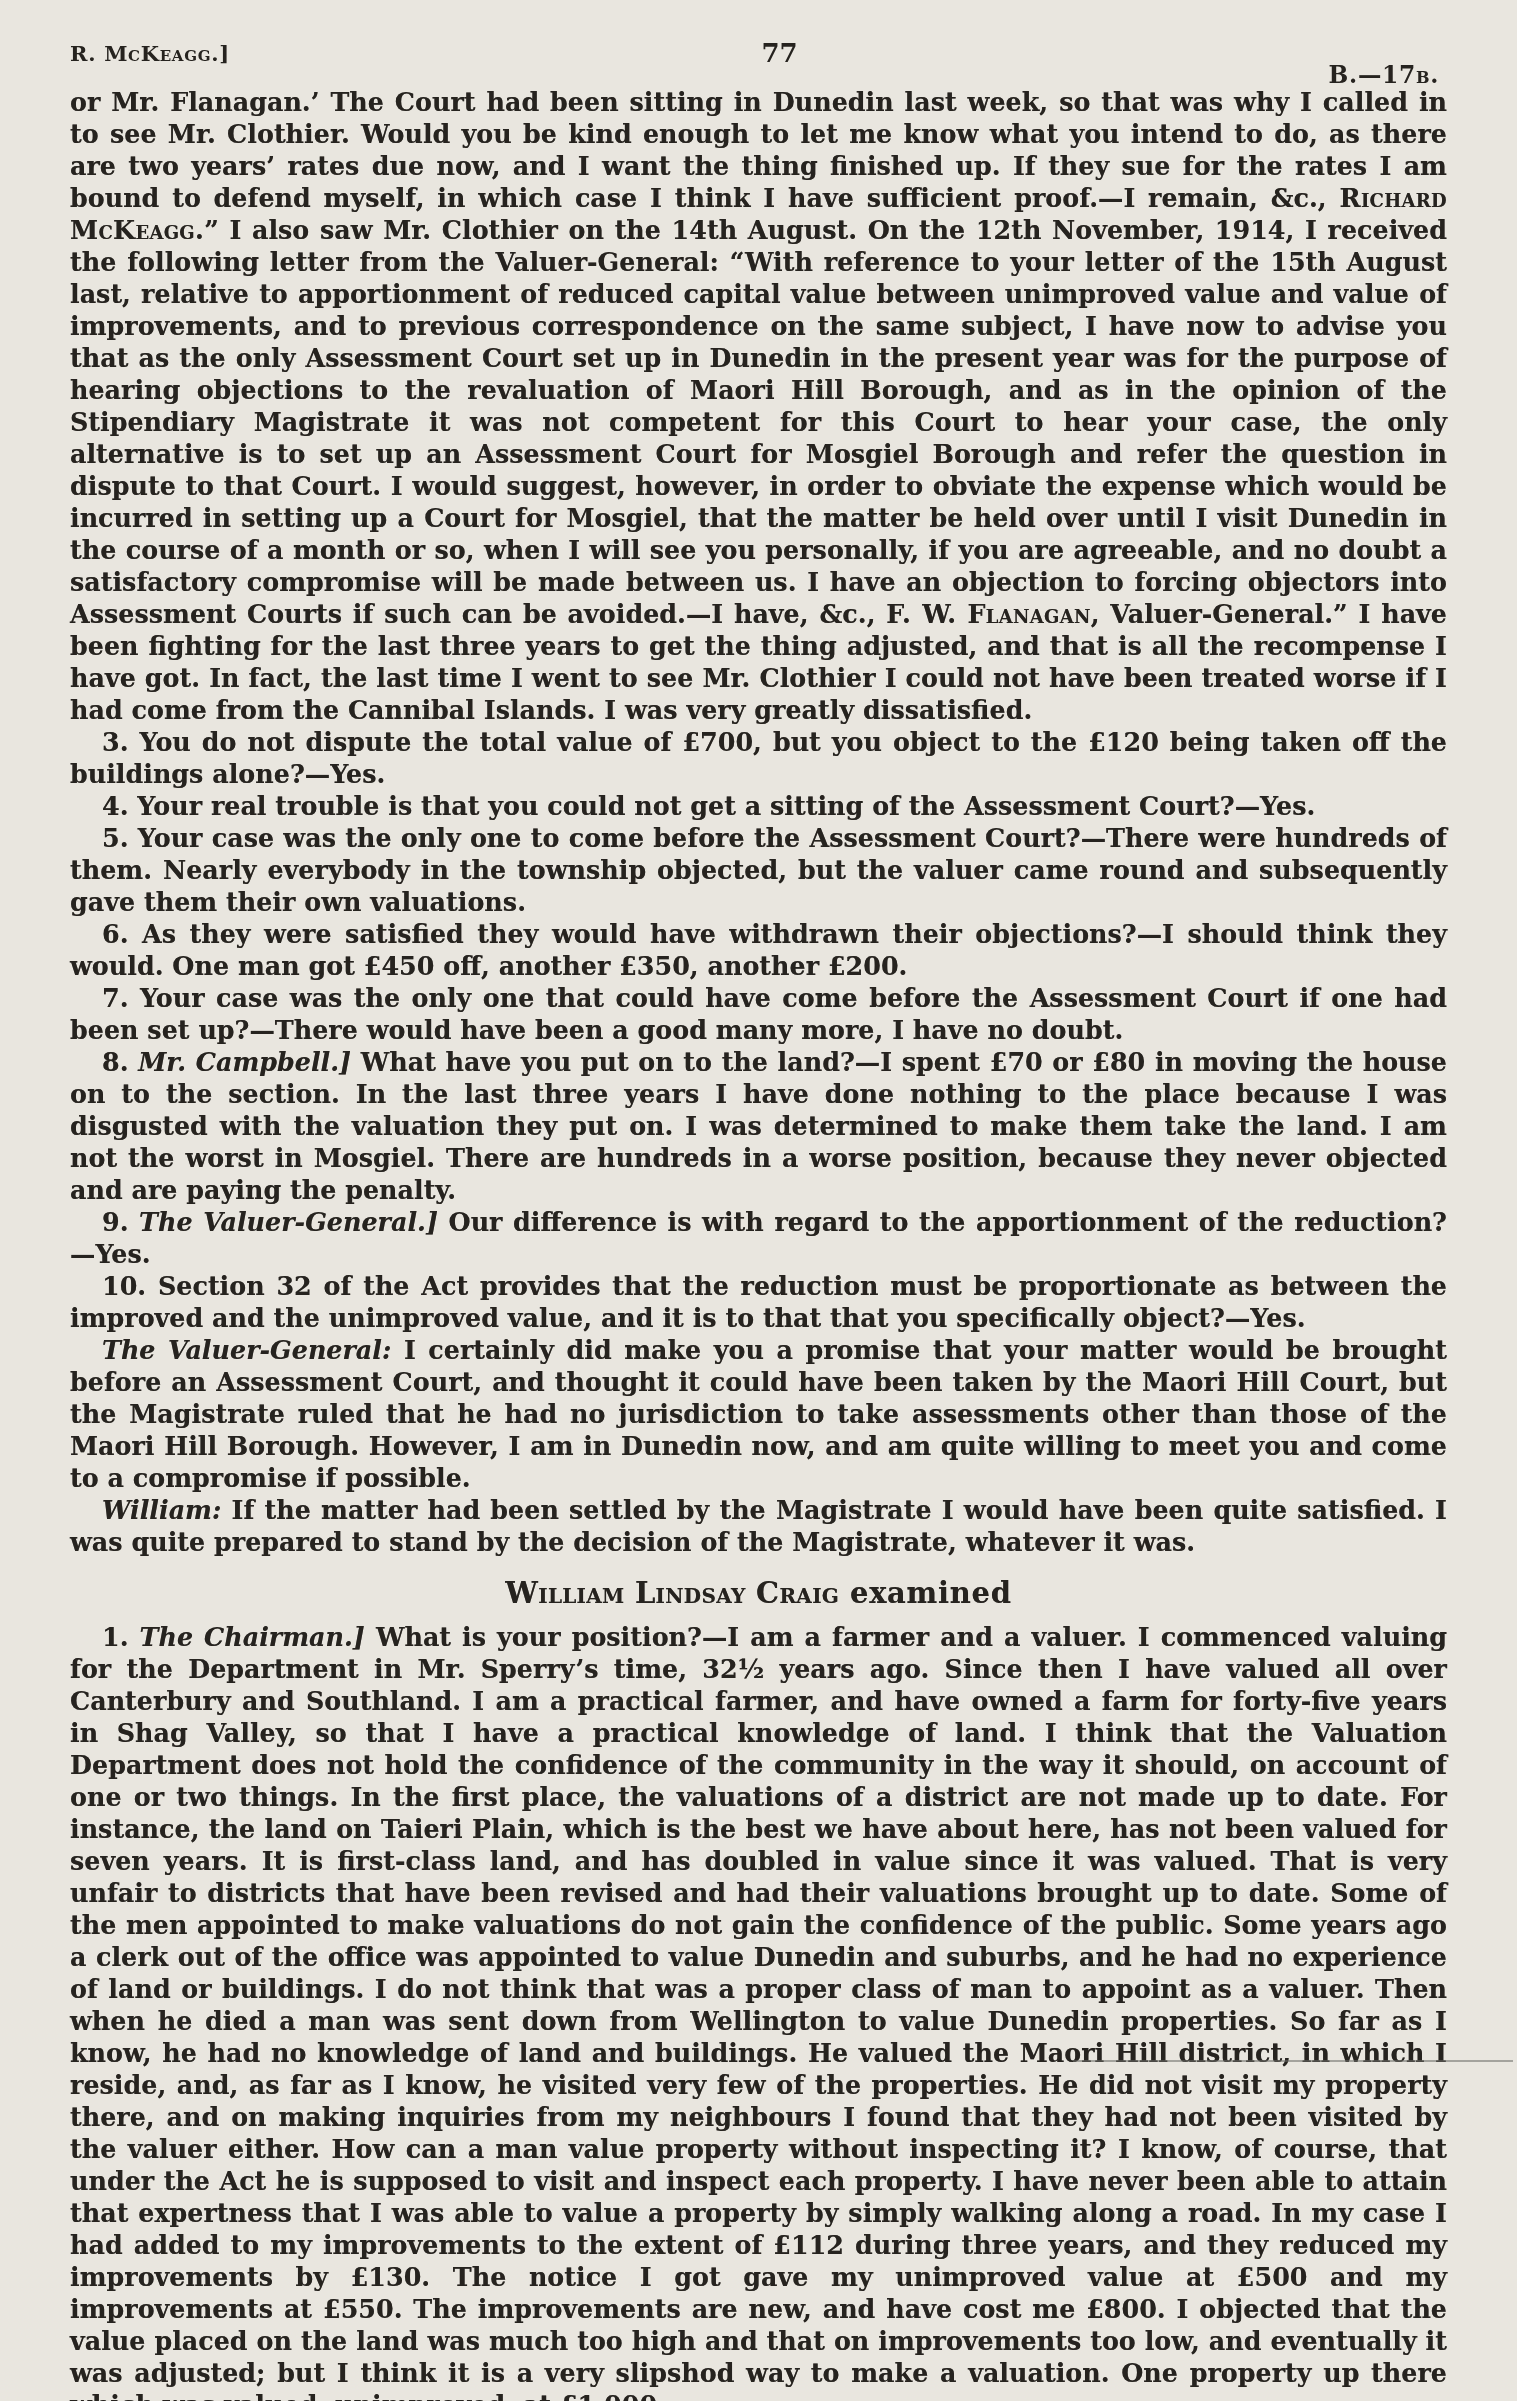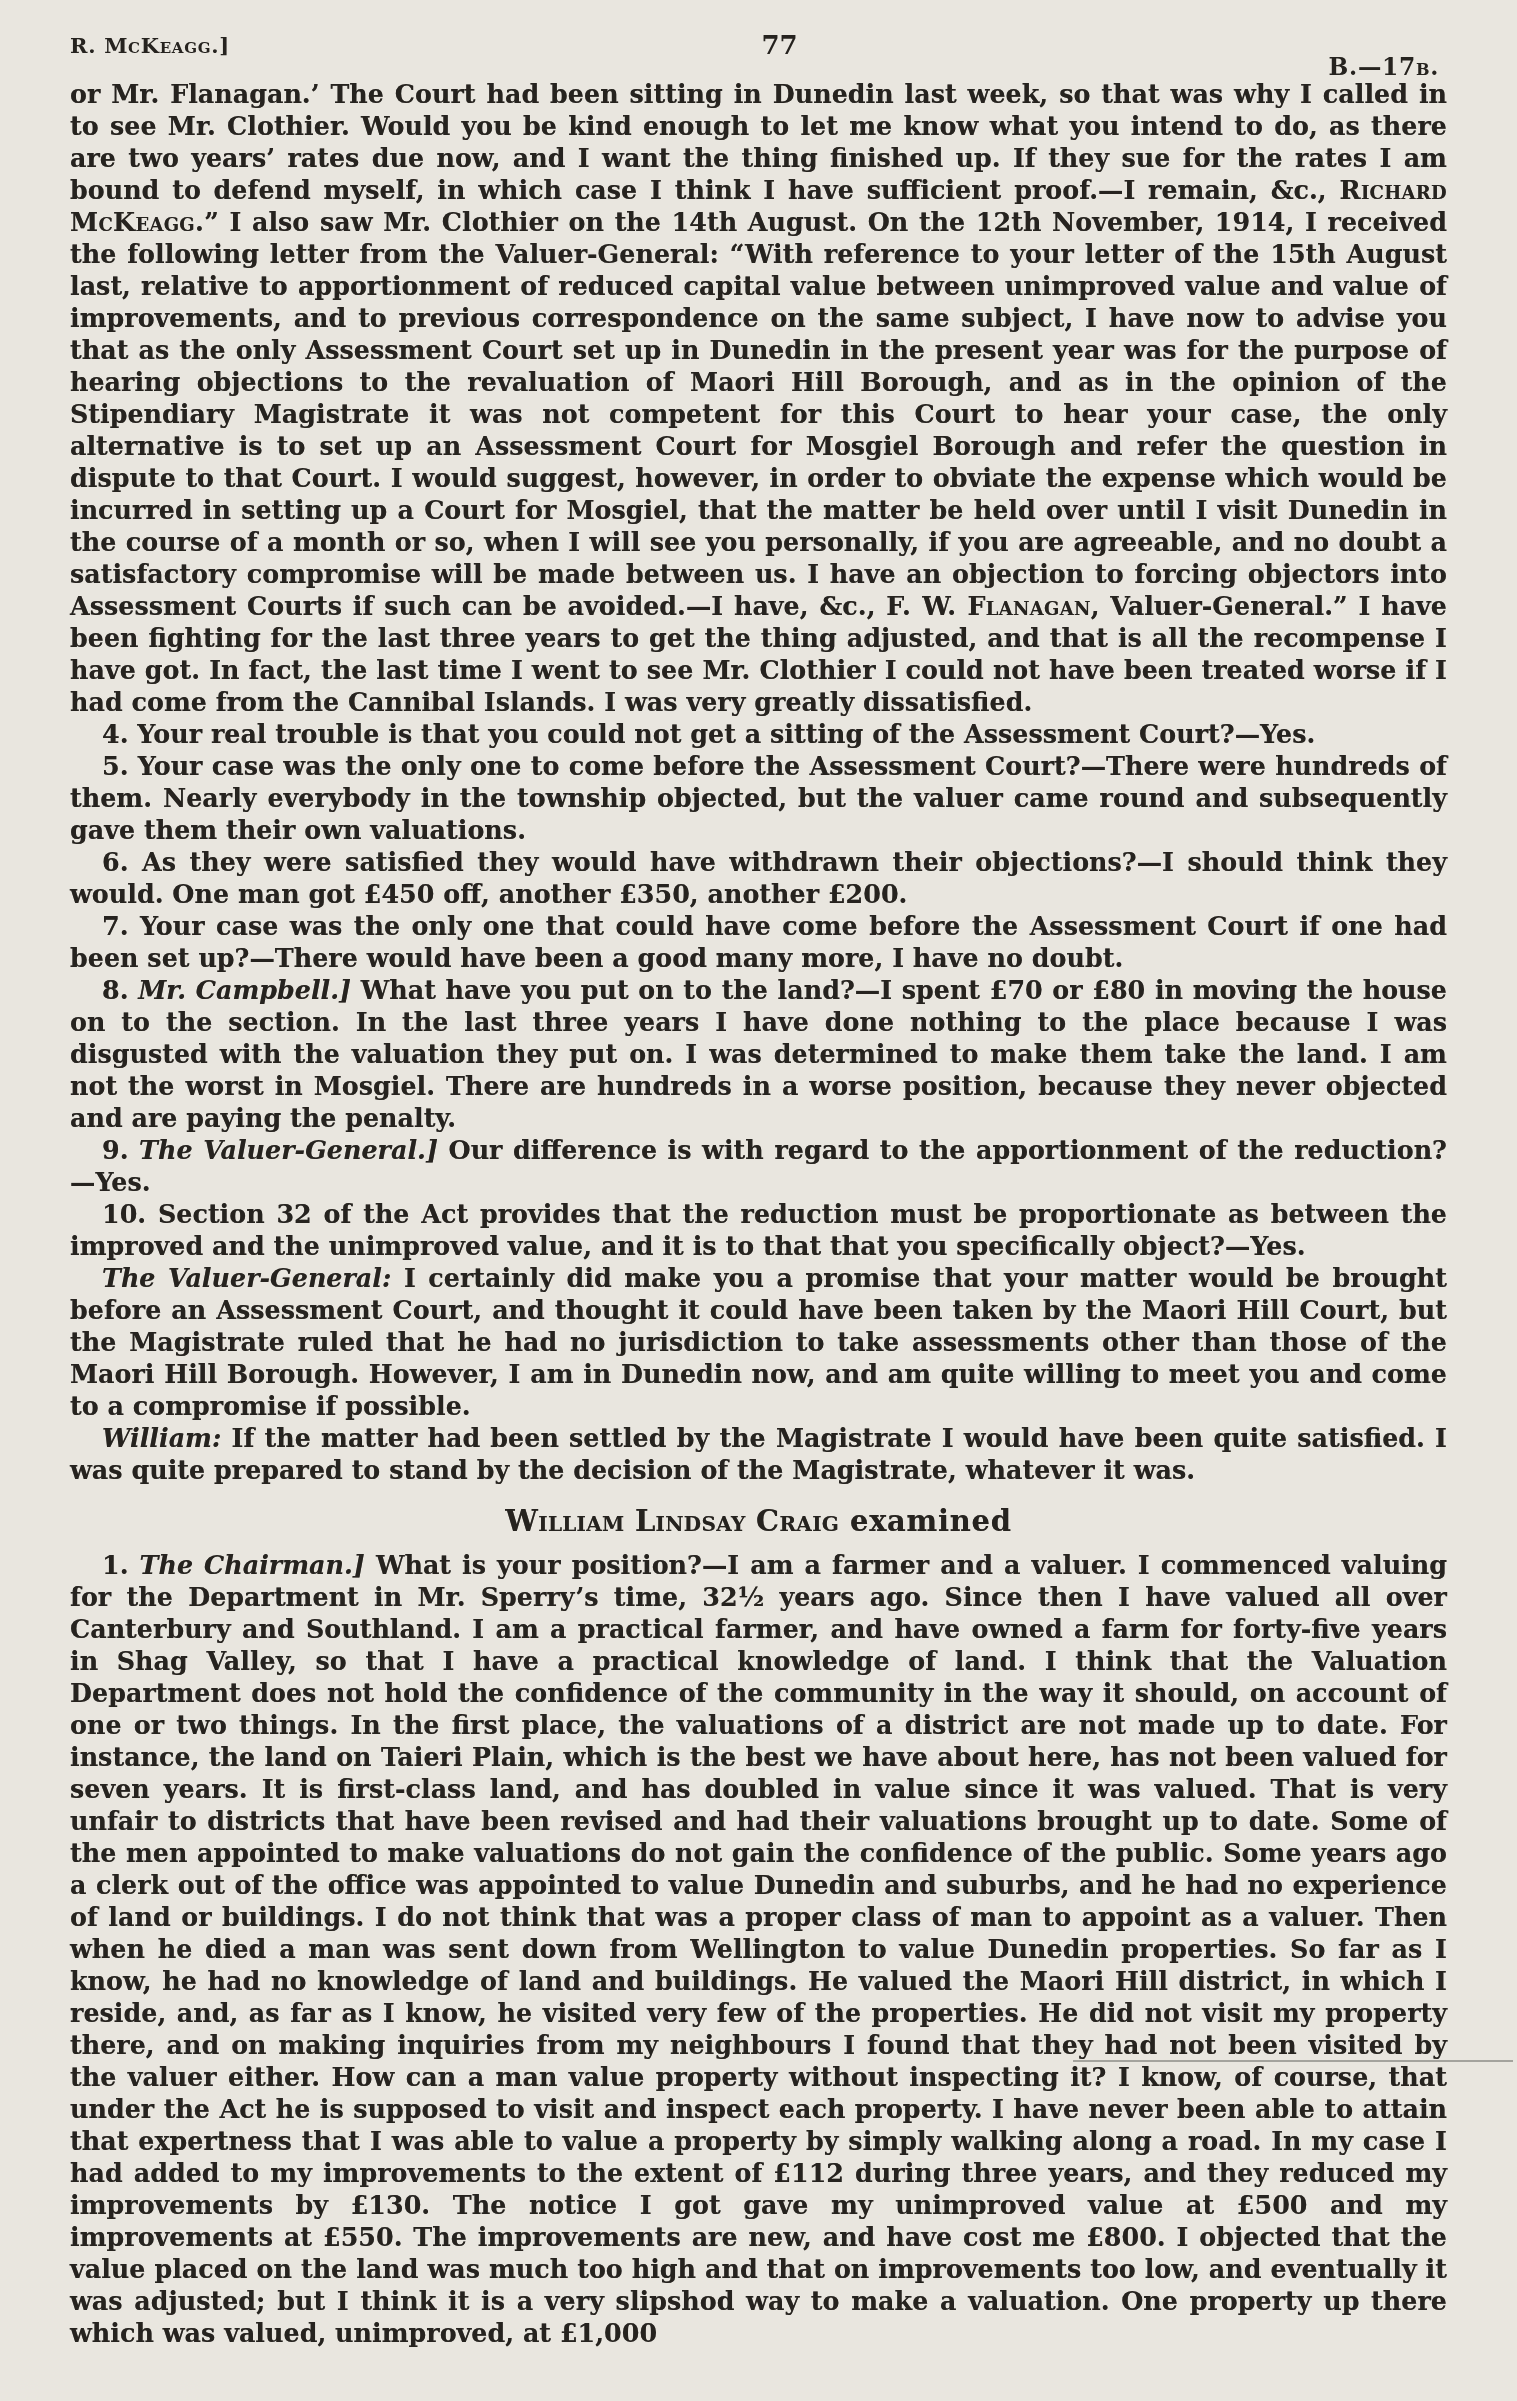--- a/index.html
+++ b/index.html
@@ -9,21 +9,21 @@
     background: #e9e6df;
     color: #26231f;
     font-family: "DejaVu Serif", "Liberation Serif", serif;
     position: relative;
     overflow: hidden;
   }
   .page {
     box-sizing: border-box;
     width: 1517px;
     height: 2083px;
-    padding: 30px 70px 0 70px;
+    padding: 38px 70px 0 70px;
     position: relative;
   }
   .running-header {
     position: relative;
     height: 44px;
     font-weight: bold;
   }
   .hdr-left {
     position: absolute; left: 0; top: 2.7px;
     font-size: 21px;
@@ -80,20 +80,21 @@
 
 <div class="page">
   <div class="running-header">
     <span class="hdr-left">R. McKeagg.]</span>
     <span class="hdr-center">77</span>
     <span class="hdr-right">B.—17b.</span>
   </div>
 
   <div class="body-text">
       <p class="paragraph"><span>or Mr. Flanagan.’ The Court had been sitting in Dunedin last week, so that was why I called in to see Mr. Clothier. Would you be kind enough to let me know what you intend to do, as there are two years’ rates due now, and I want the thing finished up. If they sue for the rates I am bound to defend myself, in which case I think I have sufficient proof.—I remain, &amp;c., </span><span class="smallcaps">Richard McKeagg.</span><span>” I also saw Mr. Clothier on the 14th August. On the 12th November, 1914, I received the following letter from the Valuer-General: “With reference to your letter of the 15th August last, relative to apportionment of reduced capital value between unimproved value and value of improvements, and to previous correspondence on the same subject, I have now to advise you that as the only Assessment Court set up in Dunedin in the present year was for the purpose of hearing objections to the revaluation of Maori Hill Borough, and as in the opinion of the Stipendiary Magistrate it was not competent for this Court to hear your case, the only alternative is to set up an Assessment Court for Mosgiel Borough and refer the question in dispute to that Court. I would suggest, however, in order to obviate the expense which would be incurred in setting up a Court for Mosgiel, that the matter be held over until I visit Dunedin in the course of a month or so, when I will see you personally, if you are agreeable, and no doubt a satisfactory compromise will be made between us. I have an objection to forcing objectors into Assessment Courts if such can be avoided.—I have, &amp;c., </span><span class="smallcaps">F. W. Flanagan</span><span>, Valuer-General.” I have been fighting for the last three years to get the thing adjusted, and that is all the recompense I have got. In fact, the last time I went to see Mr. Clothier I could not have been treated worse if I had come from the Cannibal Islands. I was very greatly dissatisfied.</span></p>
+      <p class="paragraph indent"><span>3. You do not dispute the total value of £700, but you object to the £120 being taken off the buildings alone?—Yes.</span></p>
       <p class="paragraph indent"><span>4. Your real trouble is that you could not get a sitting of the Assessment Court?—Yes.</span></p>
       <p class="paragraph indent"><span>5. Your case was the only one to come before the Assessment Court?—There were hundreds of them. Nearly everybody in the township objected, but the valuer came round and subsequently gave them their own valuations.</span></p>
       <p class="paragraph indent"><span>6. As they were satisfied they would have withdrawn their objections?—I should think they would. One man got £450 off, another £350, another £200.</span></p>
       <p class="paragraph indent"><span>7. Your case was the only one that could have come before the Assessment Court if one had been set up?—There would have been a good many more, I have no doubt.</span></p>
       <p class="paragraph indent"><span>8. </span><span class="italic">Mr. Campbell.]</span><span> What have you put on to the land?—I spent £70 or £80 in moving the house on to the section. In the last three years I have done nothing to the place because I was disgusted with the valuation they put on. I was determined to make them take the land. I am not the worst in Mosgiel. There are hundreds in a worse position, because they never objected and are paying the penalty.</span></p>
       <p class="paragraph indent"><span>9. </span><span class="italic">The Valuer-General.]</span><span> Our difference is with regard to the apportionment of the reduction?—Yes.</span></p>
       <p class="paragraph indent"><span>10. Section 32 of the Act provides that the reduction must be proportionate as between the improved and the unimproved value, and it is to that that you specifically object?—Yes.</span></p>
       <p class="paragraph indent"><span class="italic">The Valuer-General:</span><span> I certainly did make you a promise that your matter would be brought before an Assessment Court, and thought it could have been taken by the Maori Hill Court, but the Magistrate ruled that he had no jurisdiction to take assessments other than those of the Maori Hill Borough. However, I am in Dunedin now, and am quite willing to meet you and come to a compromise if possible.</span></p>
       <p class="paragraph indent"><span class="italic">William:</span><span> If the matter had been settled by the Magistrate I would have been quite satisfied. I was quite prepared to stand by the decision of the Magistrate, whatever it was.</span></p>
       <p class="heading"><span class="smallcaps">William Lindsay Craig</span><span> examined</span></p>

